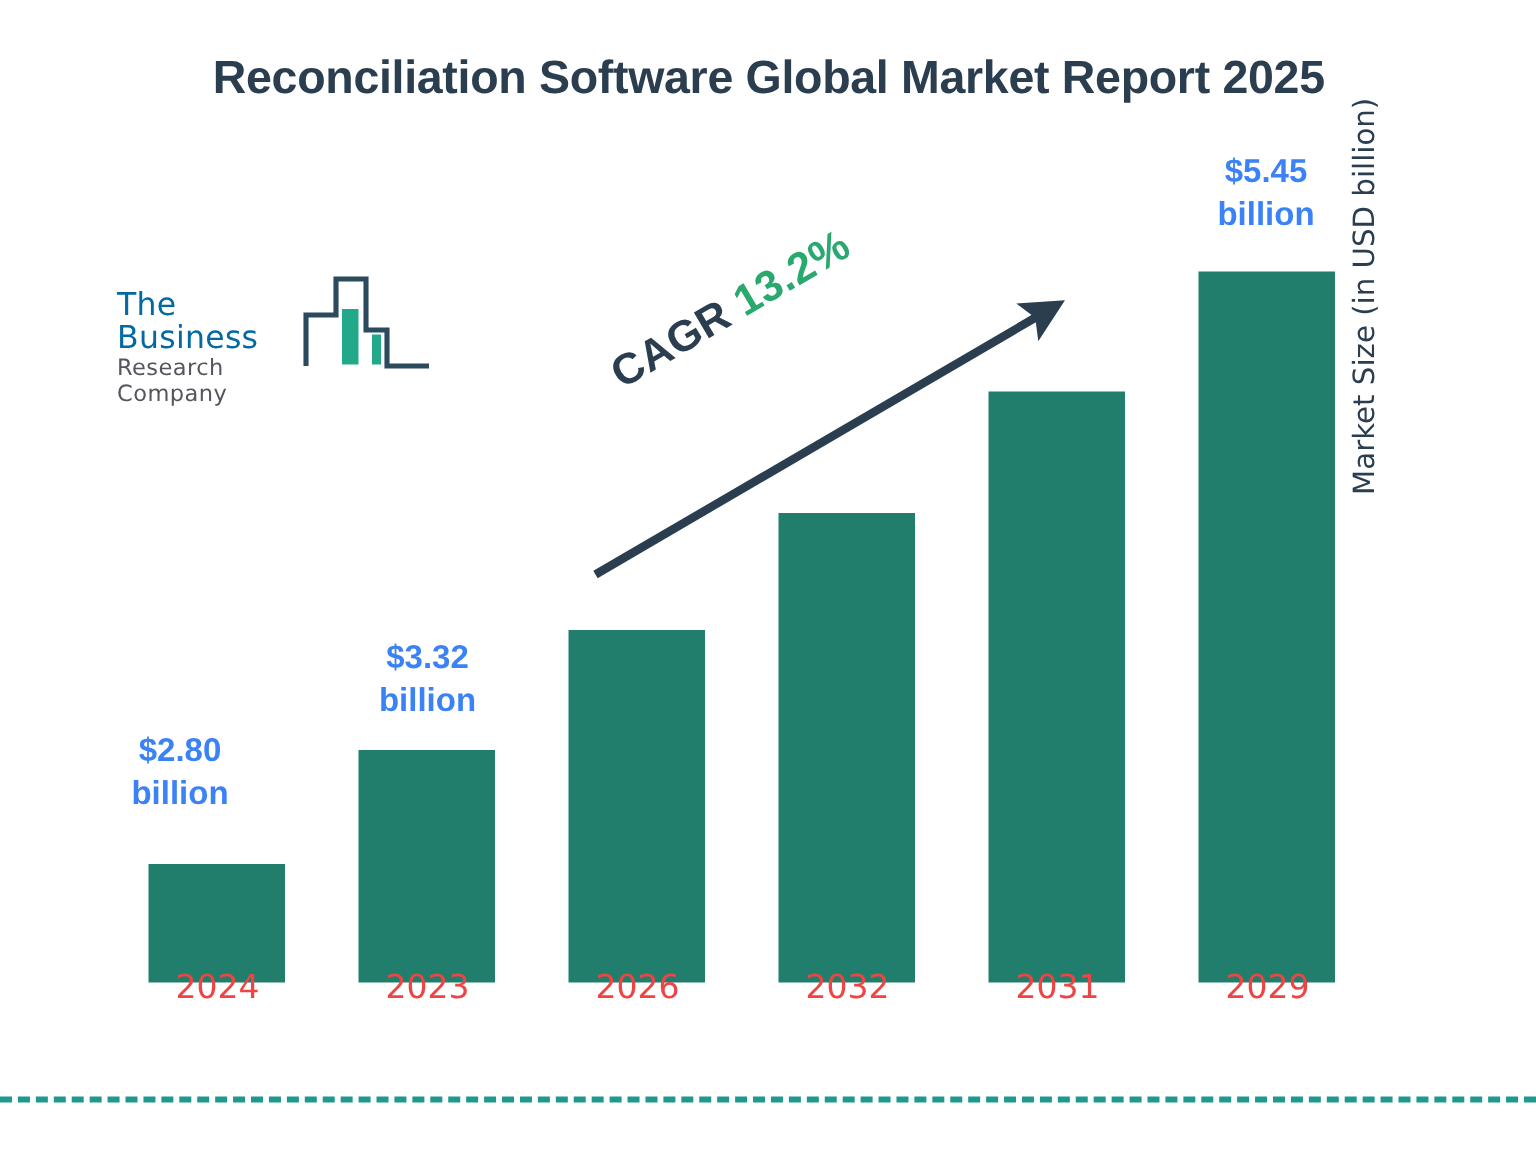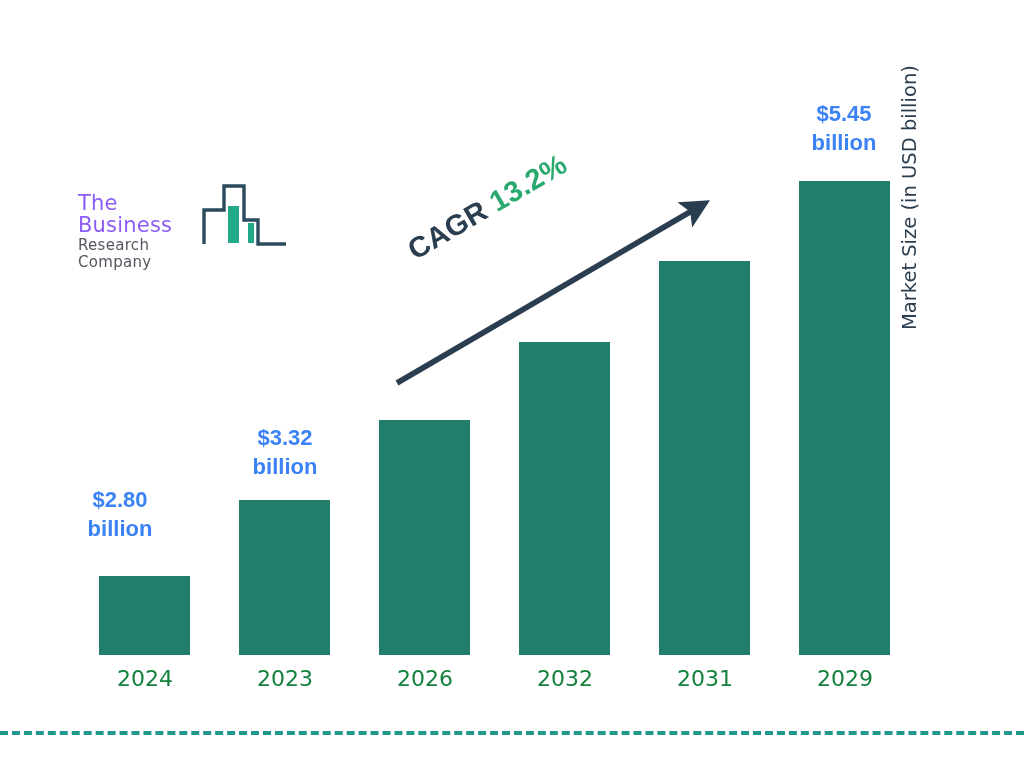--- a/index.html
+++ b/index.html
@@ -45,21 +45,21 @@
   }
   #logo-text {
     position: absolute;
     left: 0px;
     top: 16px;
     width: 140px;
     z-index: 3;
   }
   #logo-line1 {
     font-size: 21px;
-    color: #8b5cf6;
+    color: #0369a1;
     letter-spacing: 0.2px;
     line-height: 1.05;
     font-family: "DejaVu Sans", sans-serif;
     font-weight: 400;
   }
   #logo-line2 {
     font-size: 15px;
     color: #55555f;
     letter-spacing: 0.3px;
     line-height: 1.15;
@@ -97,23 +97,23 @@
     font-weight: bold;
     color: #3b82f6;
     line-height: 1.30;
     white-space: pre-line;
   }
 
   .x-tick-label {
     position: absolute;
     text-align: center;
     font-size: 22px;
-    color: #15803d;
-    font-family: "DejaVu Sans", sans-serif;
-    top: 666px;
+    color: #ef4444;
+    font-family: "DejaVu Sans", sans-serif;
+    top: 646px;
     width: 120px;
   }
 
   
   #cagr-annotation {
     position: absolute;
     left: 402px;
     top: 238px;
     transform: rotate(-30.4deg);
     transform-origin: left top;
@@ -157,20 +157,21 @@
     width: 1024px;
     height: 0;
     border-top: 4px dashed #20998c;
   }
 </style>
 </head>
 <body>
 
 <div id="page">
 
+  <div id="chart-title">Reconciliation Software Global Market Report 2025</div>
 
   <div id="logo">
     <div id="logo-text">
       <div id="logo-line1">The Business</div>
       <div id="logo-line2">Research Company</div>
     </div>
     <svg id="logo-mark" viewBox="0 0 90 76">
 
       <path d="M 4 68 L 4 34 L 24 34 L 24 10 L 44 10 L 44 44 L 58 44 L 58 68 L 86 68" fill="none" stroke="#2b4a5e" stroke-width="3.4" stroke-linejoin="miter"></path>
 

